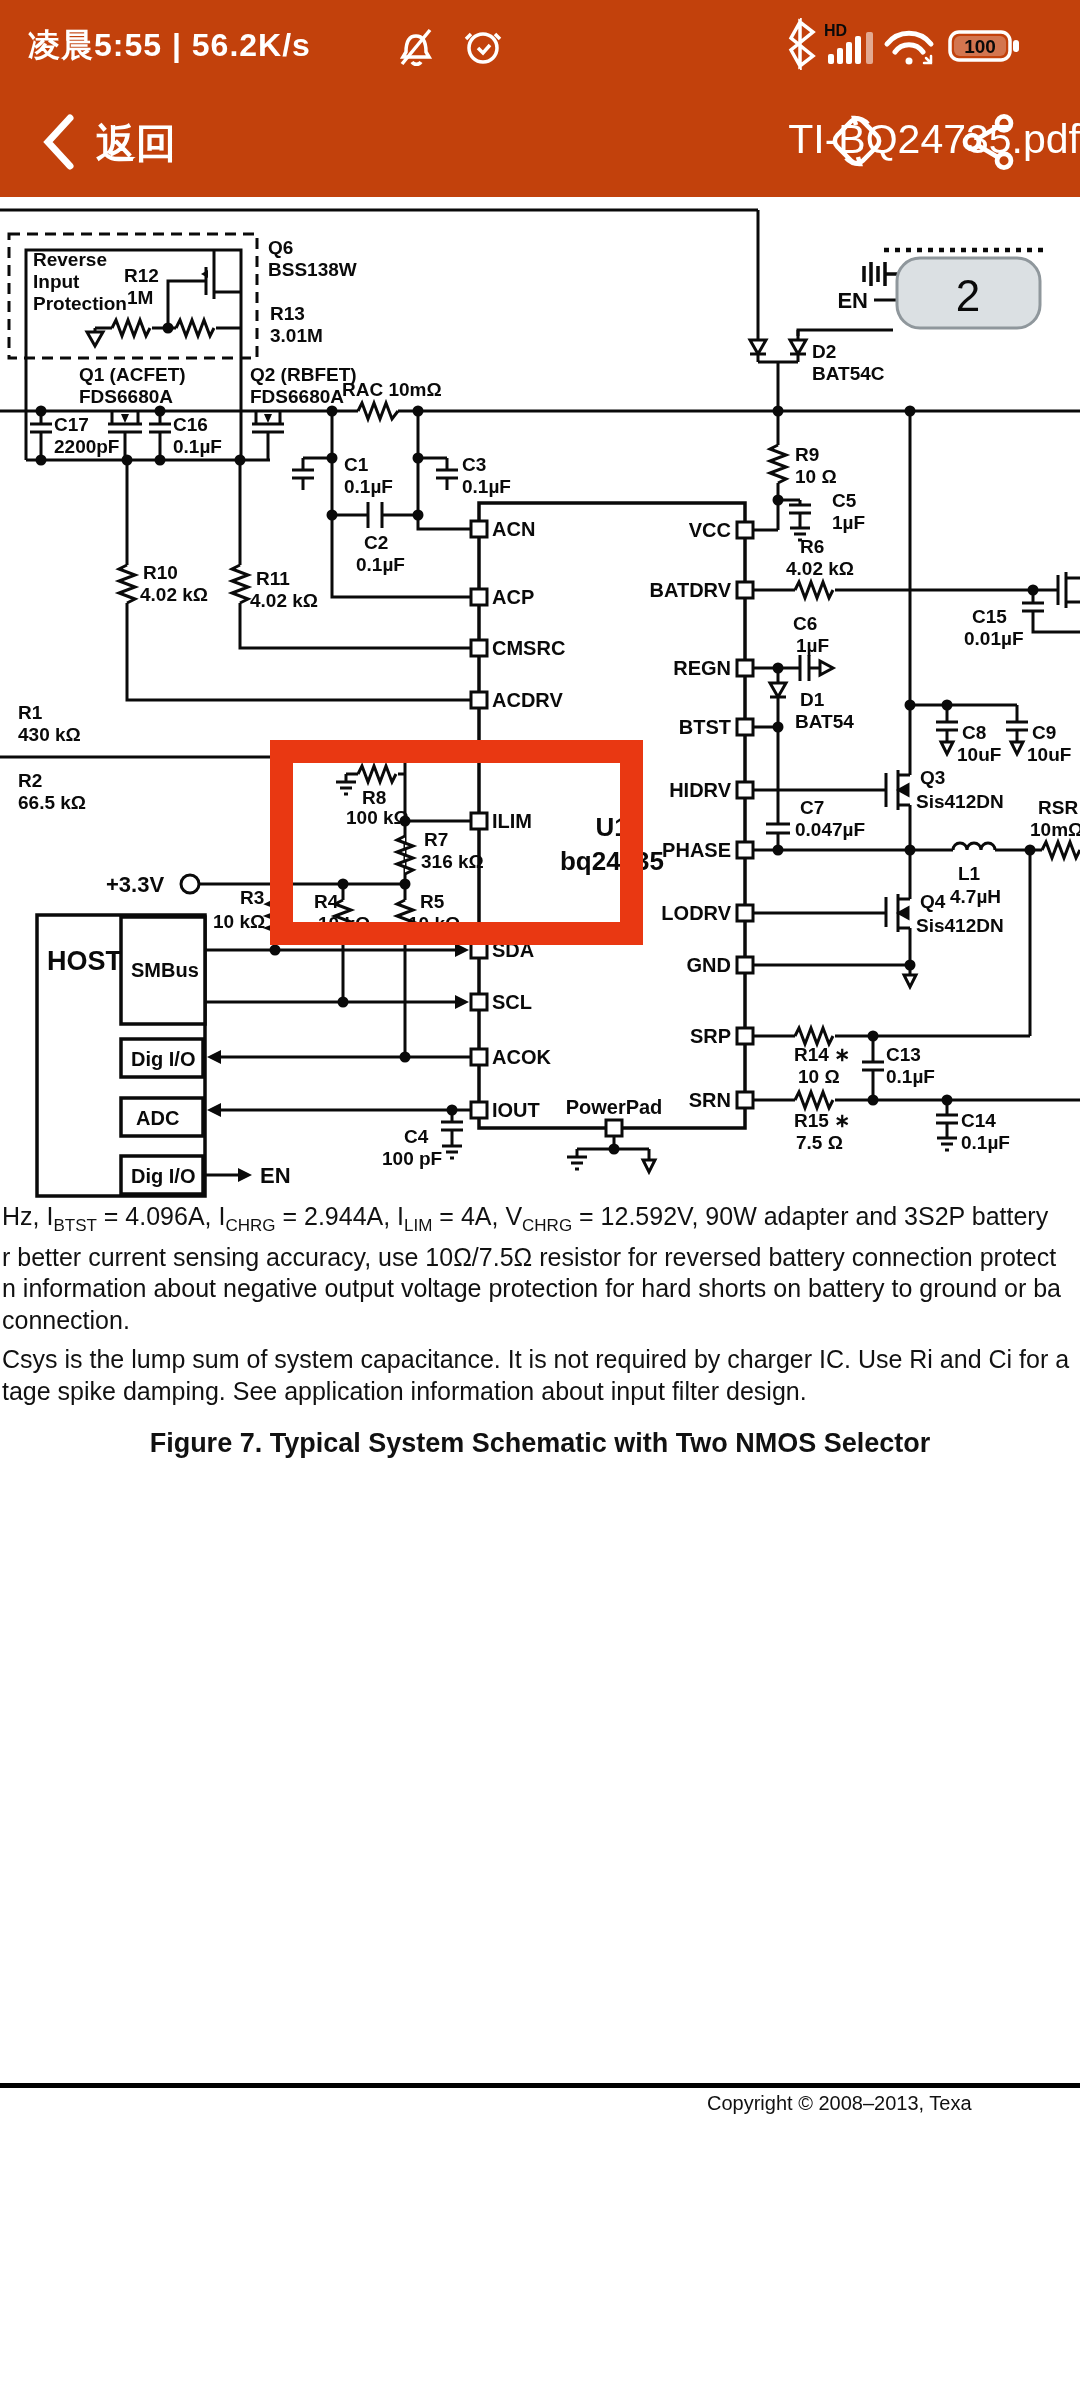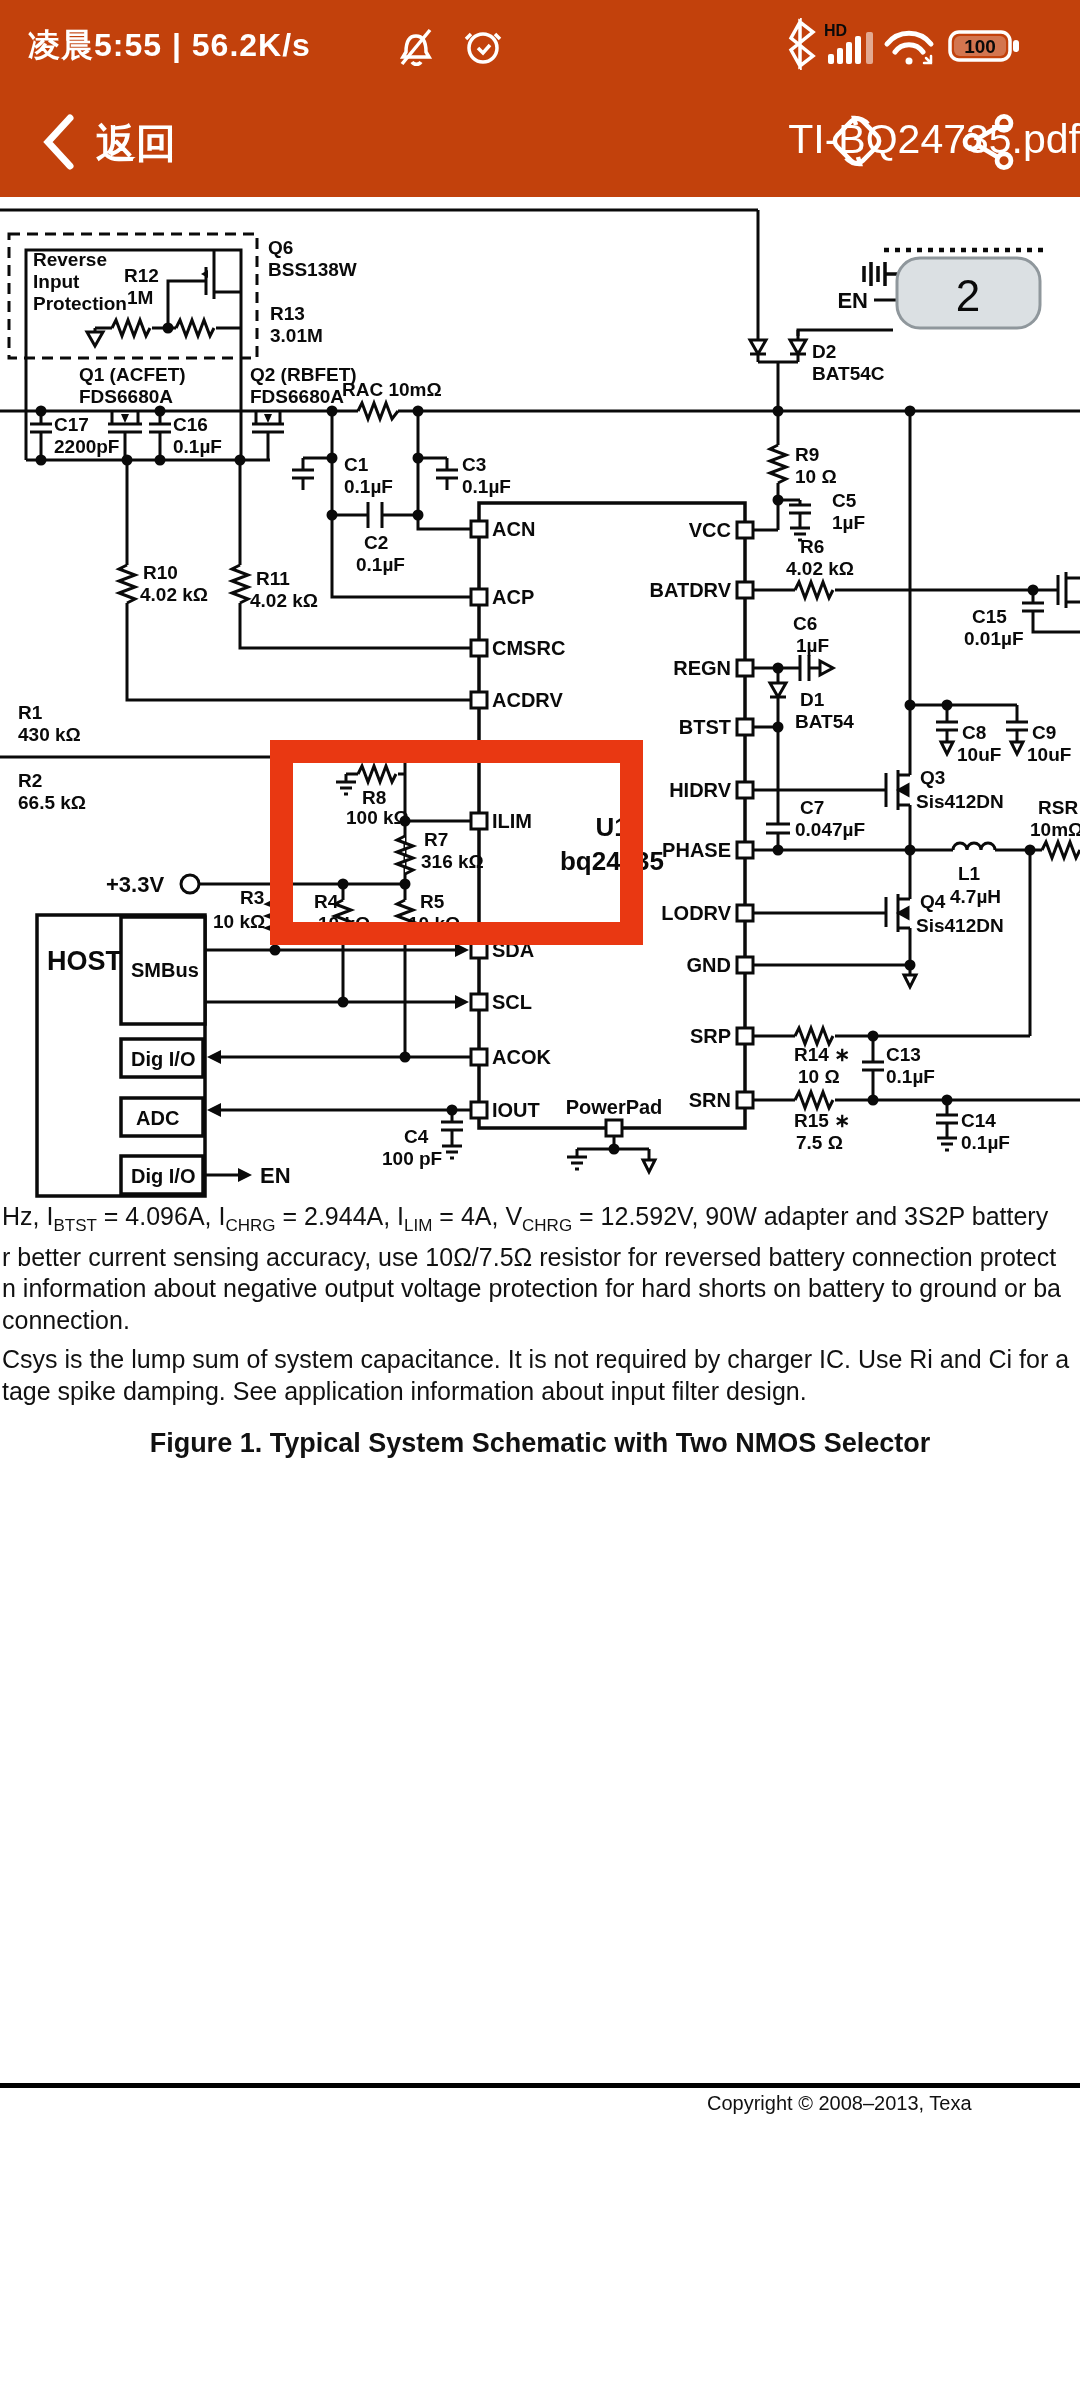--- a/index.html
+++ b/index.html
@@ -332,21 +332,21 @@
   </svg>
 
   <div class="body-text" style="top:1202px;">
     <span>Hz, I</span><span class="subsc">BTST</span><span> = 4.096A, I</span><span class="subsc">CHRG</span><span> = 2.944A, I</span><span class="subsc">LIM</span><span> = 4A, V</span><span class="subsc">CHRG</span><span> = 12.592V, 90W adapter and 3S2P battery</span>
   </div>
   <div class="body-text" style="top:1243px;">r better current sensing accuracy, use 10Ω/7.5Ω resistor for reversed battery connection protect</div>
   <div class="body-text" style="top:1274px;">n information about negative output voltage protection for hard shorts on battery to ground or ba</div>
   <div class="body-text" style="top:1306px;">connection.</div>
   <div class="body-text" style="top:1345px;">Csys is the lump sum of system capacitance. It is not required by charger IC. Use Ri and Ci for a</div>
   <div class="body-text" style="top:1377px;">tage spike damping. See application information about input filter design.</div>
-  <div class="fig-caption">Figure 1.  Typical System Schematic with Two NMOS Selector</div>
+  <div class="fig-caption">Figure 7.  Typical System Schematic with Two NMOS Selector</div>
 
   <div class="footer-rule"></div>
   <div class="copyright">Copyright © 2008–2013, Texa</div>
 </div>
 
 <div class="header">
   <div class="status-left">凌晨5:55 | 56.2K/s</div>
 
   <svg width="130" height="48" viewBox="0 0 130 48" style="position:absolute;left:398px;top:22px;">
     <g stroke="#fff" stroke-width="3.5" fill="none">

